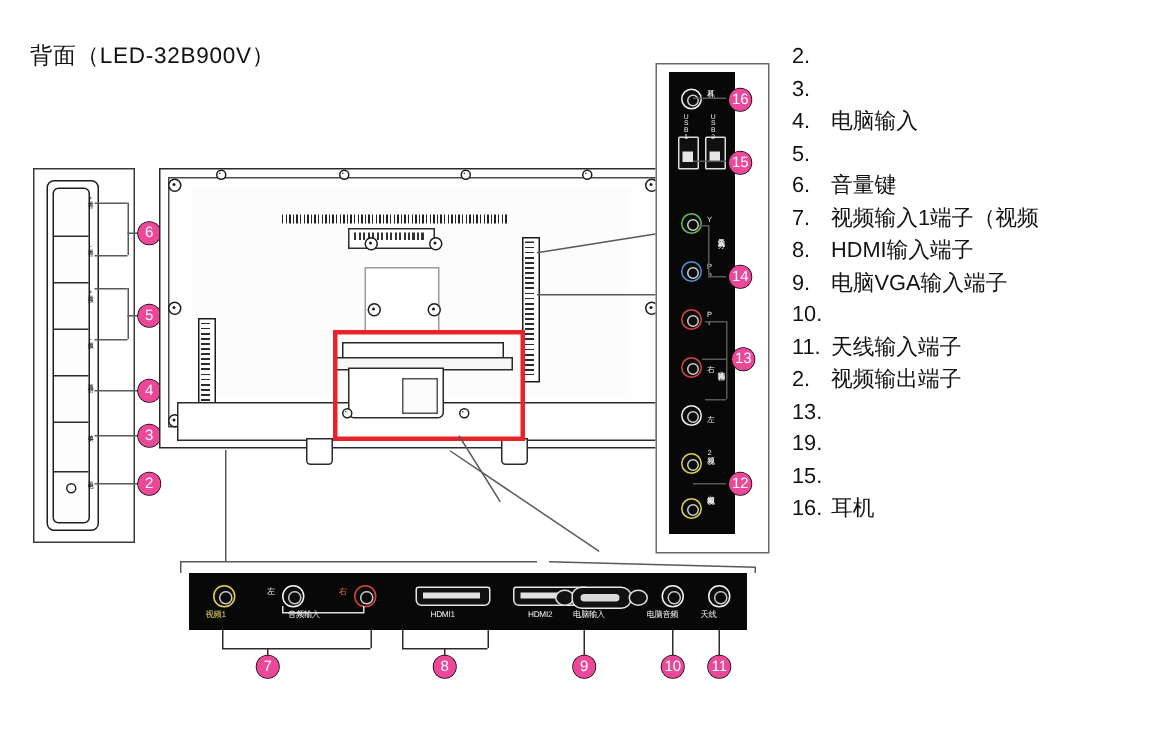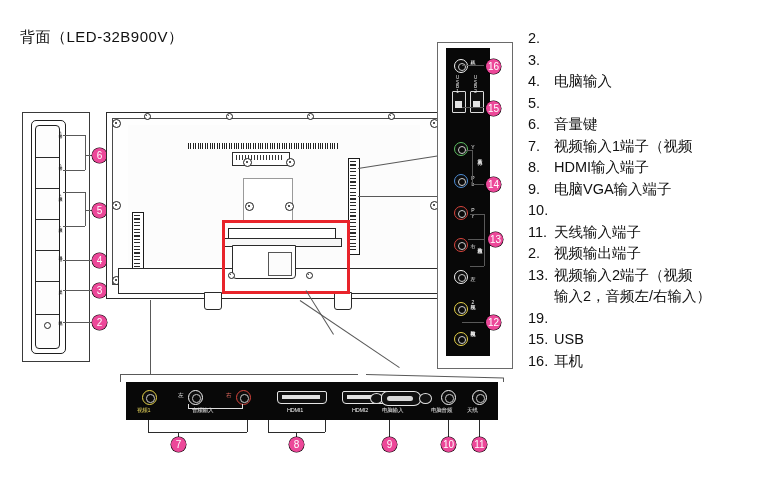--- a/index.html
+++ b/index.html
@@ -157,29 +157,26 @@
   <div class="lg-row">
     <span class="lg-num">11.</span>
     <span class="lg-txt">天线输入端子</span>
   </div>
   <div class="lg-row">
     <span class="lg-num">2.</span>
     <span class="lg-txt">视频输出端子</span>
   </div>
   <div class="lg-row">
     <span class="lg-num">13.</span>
-    <span class="lg-txt">视频输入2端子（视频</span>
-  </div>
-  <div class="lg-cont">输入2，音频左/右输入）</div>
+  </div>
   <div class="lg-row">
     <span class="lg-num">19.</span>
   </div>
   <div class="lg-row">
     <span class="lg-num">15.</span>
-    <span class="lg-txt">USB</span>
   </div>
   <div class="lg-row">
     <span class="lg-num">16.</span>
     <span class="lg-txt">耳机</span>
   </div>
 </div>
 
 <div class="abs" id="leftpanel"></div>
 <div class="abs" id="leftpanel-inner"></div>
 <div class="abs" id="leftpanel-strip">

